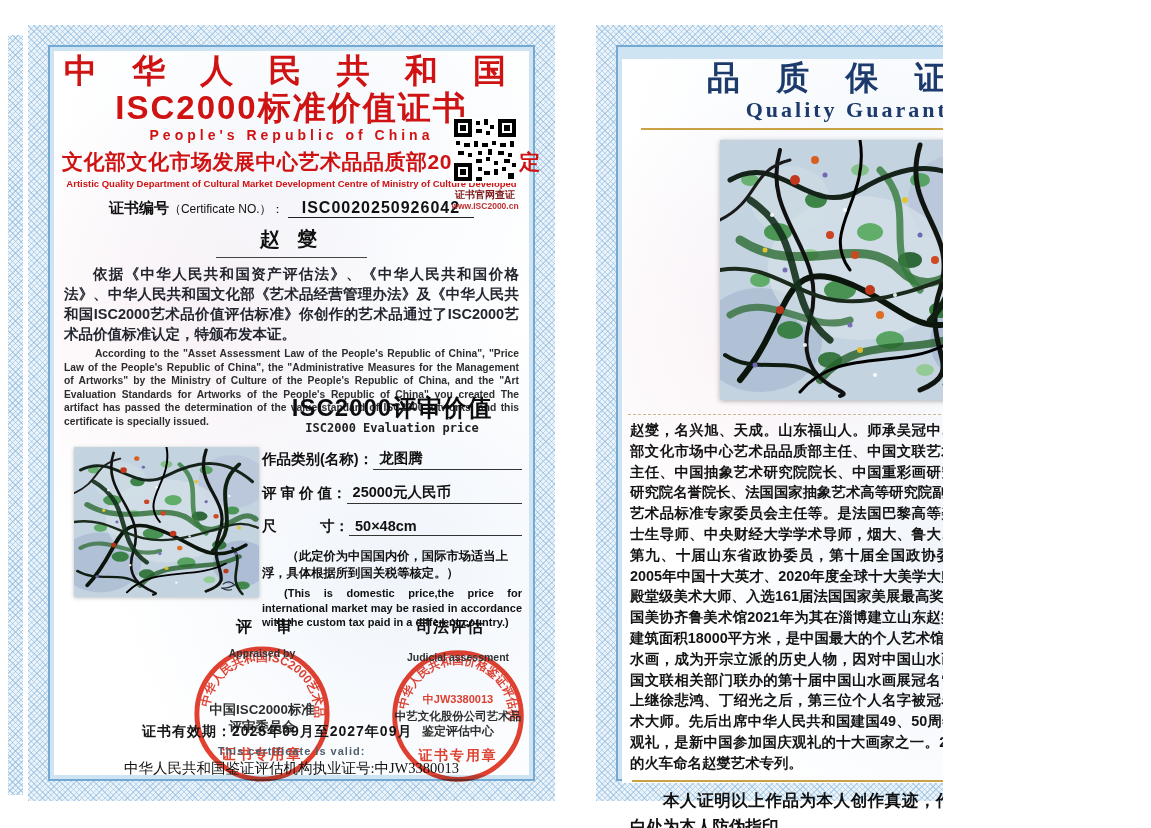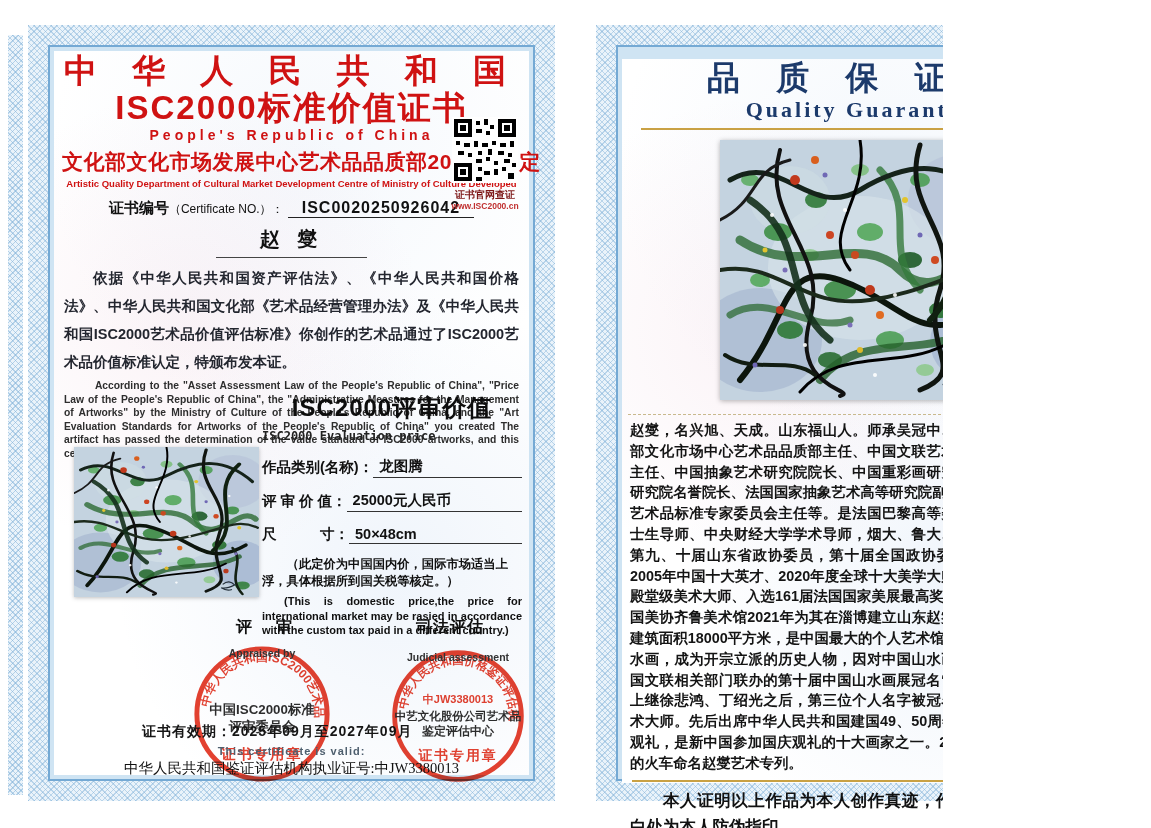--- a/index.html
+++ b/index.html
@@ -37,29 +37,29 @@
   .qr-box svg{width:66px;height:66px;display:block;margin:0 auto;}
   .qr-cap1{font-size:10px;font-weight:bold;color:#7c1616;line-height:12px;margin-top:6px;}
   .qr-cap2{font-size:8.5px;font-weight:bold;color:#c03030;line-height:10px;}
   .certno-row{margin-top:9px;text-align:center;font-size:15px;color:#111;height:22px;}
   .certno-label{font-weight:bold;}
   .certno-en{font-size:12px;font-weight:normal;}
   .certno-value{font-weight:bold;font-size:16px;letter-spacing:1px;border-bottom:1px solid #222;padding:0 14px 1px 14px;}
   .artist-name{margin-top:5px;text-align:center;}
   .artist-name span{display:inline-block;font-size:20px;font-weight:bold;color:#111;letter-spacing:6px;
         border-bottom:1px solid #444;padding:0 44px 4px 44px;}
-  .body-cn{margin:6px 10px 0 10px;font-size:14.5px;line-height:28px;font-weight:bold;color:#23262f;
+  .body-cn{margin:6px 10px 0 10px;font-size:14.5px;line-height:20px;font-weight:bold;color:#23262f;
         text-align:justify;text-indent:2em;}
   .body-en{margin:3px 10px 0 10px;font-size:10.3px;line-height:13.5px;font-weight:600;color:#2e2e2e;
         text-align:justify;text-indent:3em;}
   .artwork-left{position:absolute;left:20px;top:396px;width:185px;height:150px;box-shadow:0 1px 4px rgba(0,0,0,.25);}
   .eval{position:absolute;left:208px;top:344px;width:260px;}
   .eval-title{font-size:24px;font-weight:bold;color:#0d0d0d;text-align:center;line-height:26px;letter-spacing:1px;}
   .eval-sub{font-family:"DejaVu Sans Mono", monospace;font-size:12px;font-weight:bold;color:#222;
-        line-height:15px;margin-top:8px;}
+        text-align:center;line-height:15px;}
   .field-row{display:flex;align-items:center;margin-top:13px;font-size:14.5px;color:#111;}
   .field-label{font-weight:bold;white-space:nowrap;}
   .field-value{flex:1;font-weight:bold;border-bottom:1px solid #333;padding:0 4px 1px 6px;white-space:nowrap;}
   .note-cn{margin-top:12px;font-size:12.3px;line-height:17px;font-weight:bold;color:#101010;text-indent:2em;}
   .note-en{margin-top:4px;font-size:11px;line-height:14.5px;font-weight:bold;color:#101010;text-align:justify;text-indent:2em;}
   .appraise-label{position:absolute;top:566px;font-size:16px;font-weight:bold;color:#111;letter-spacing:4px;}
   .lab-l{left:182px;}
   .lab-r{left:362px;letter-spacing:1px;}
   .stamp{position:absolute;opacity:.92;mix-blend-mode:multiply;}
   .stamp-l{left:134px;top:588px;width:148px;height:148px;}

